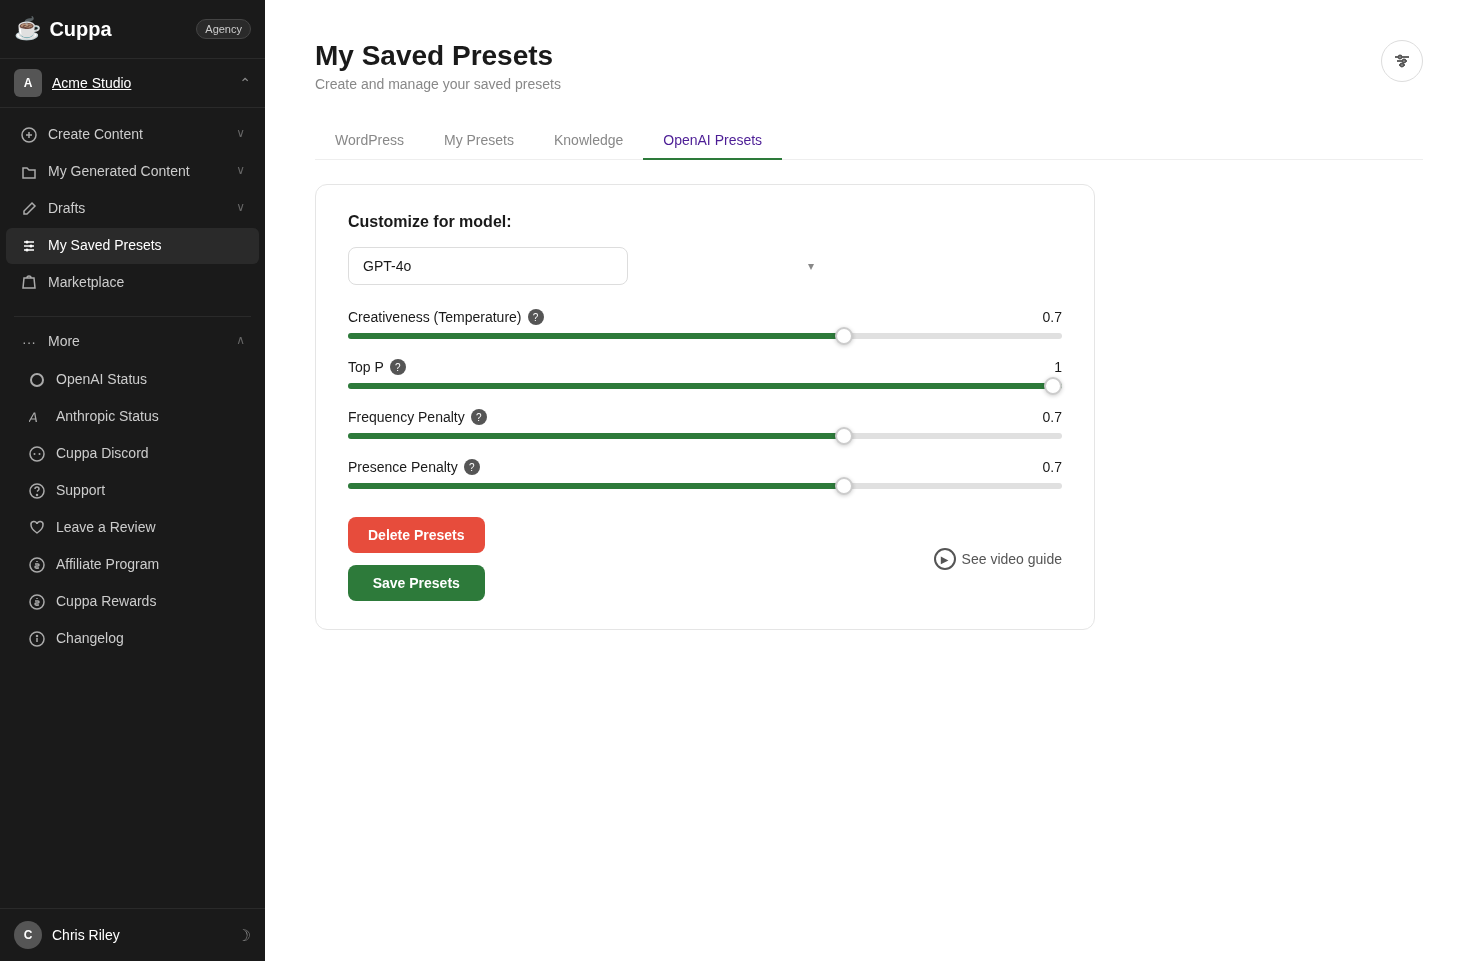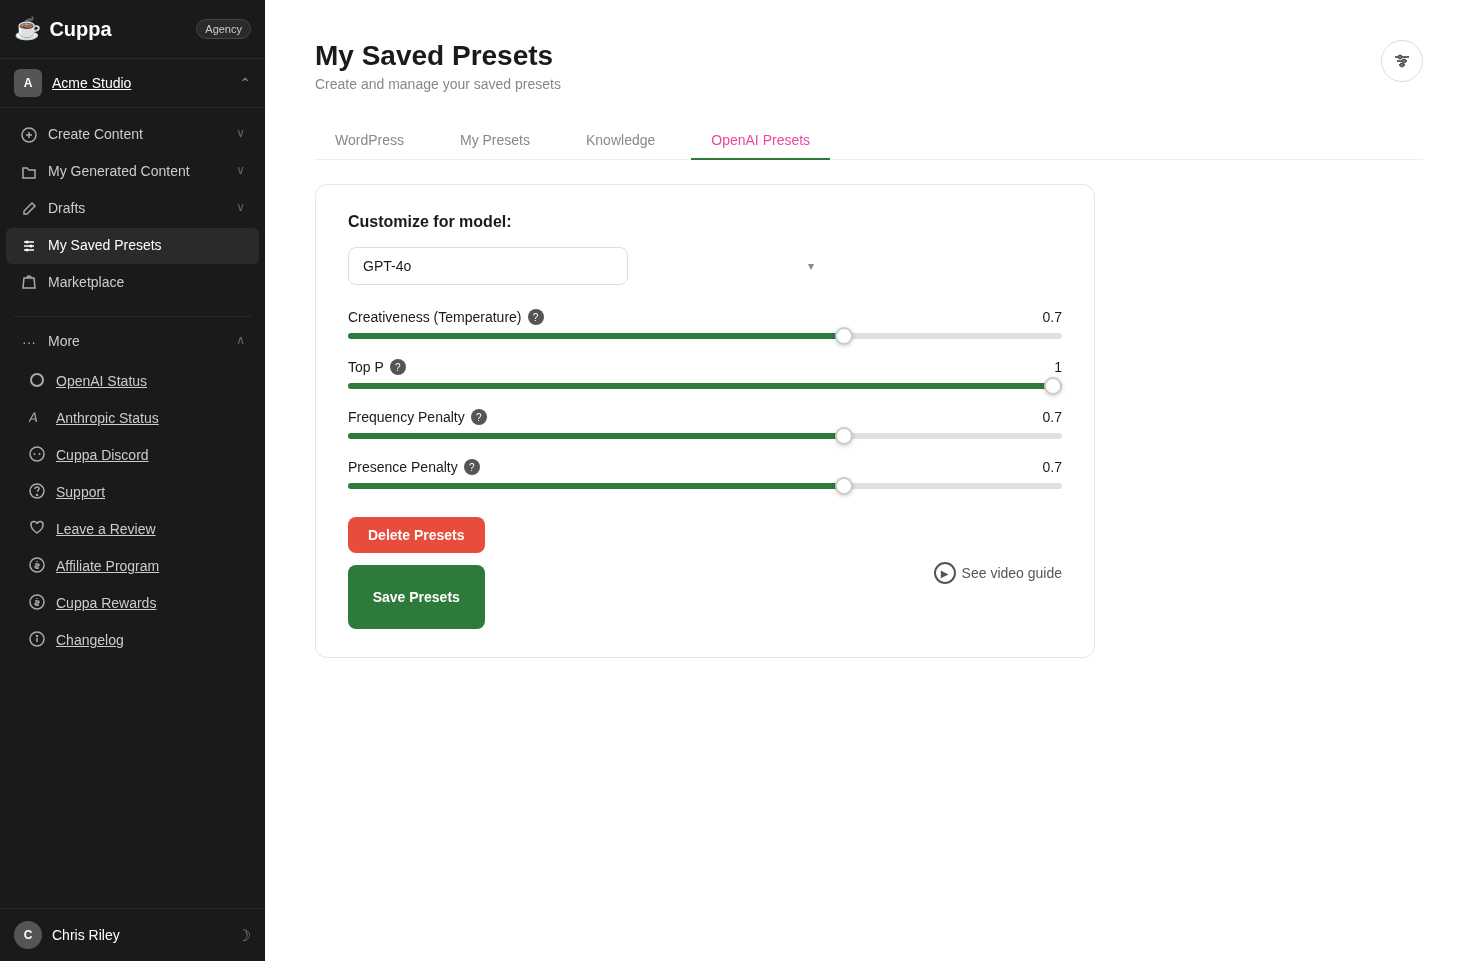--- a/index.html
+++ b/index.html
@@ -111,29 +111,28 @@
       height: 1px;
       background: #2a2a2a;
       margin: 6px 14px;
     }
 
     .more-section {
       padding: 0;
     }
     .more-item {
       display: flex;
-      align-items: flex-end;
+      align-items: flex-start;
       gap: 10px;
       padding: 9px 22px;
       cursor: pointer;
       color: #ccc;
       font-size: 14px;
       margin: 1px 6px;
       border-radius: 6px;
-      text-decoration: underline;
     }
     .more-icon {
       width: 18px;
       height: 18px;
       display: flex;
       align-items: center;
       justify-content: center;
       flex-shrink: 0;
       color: #aaa;
     }
@@ -210,32 +209,32 @@
       cursor: pointer;
       font-size: 18px;
       color: #555;
     }
 
     
     .tabs {
       display: flex;
       border-bottom: 1px solid #eee;
       margin-bottom: 24px;
-      gap: 16px;
+      gap: 0;
     }
     .tab {
       padding: 10px 20px;
       cursor: pointer;
       font-size: 14px;
       color: #888;
       border-bottom: 2px solid transparent;
       margin-bottom: -1px;
     }
     .tab.active {
-      color: #ec4899;
+      color: #4c1d95;
       border-bottom: 2px solid #2d7a3a;
       font-weight: 500;
     }
 
     
     .preset-card {
       border: 1px solid #e5e5e5;
       border-radius: 12px;
       padding: 28px 32px;
       max-width: 780px;
@@ -382,21 +381,21 @@
       padding: 10px 20px;
       background: #e74c3c;
       color: #fff;
       border: none;
       border-radius: 8px;
       font-size: 14px;
       font-weight: 600;
       cursor: pointer;
     }
     .btn-save {
-      padding: 24px 20px;
+      padding: 10px 20px;
       background: #2d7a3a;
       color: #fff;
       border: none;
       border-radius: 8px;
       font-size: 14px;
       font-weight: 600;
       cursor: pointer;
     }
     .video-guide-link {
       display: flex;

